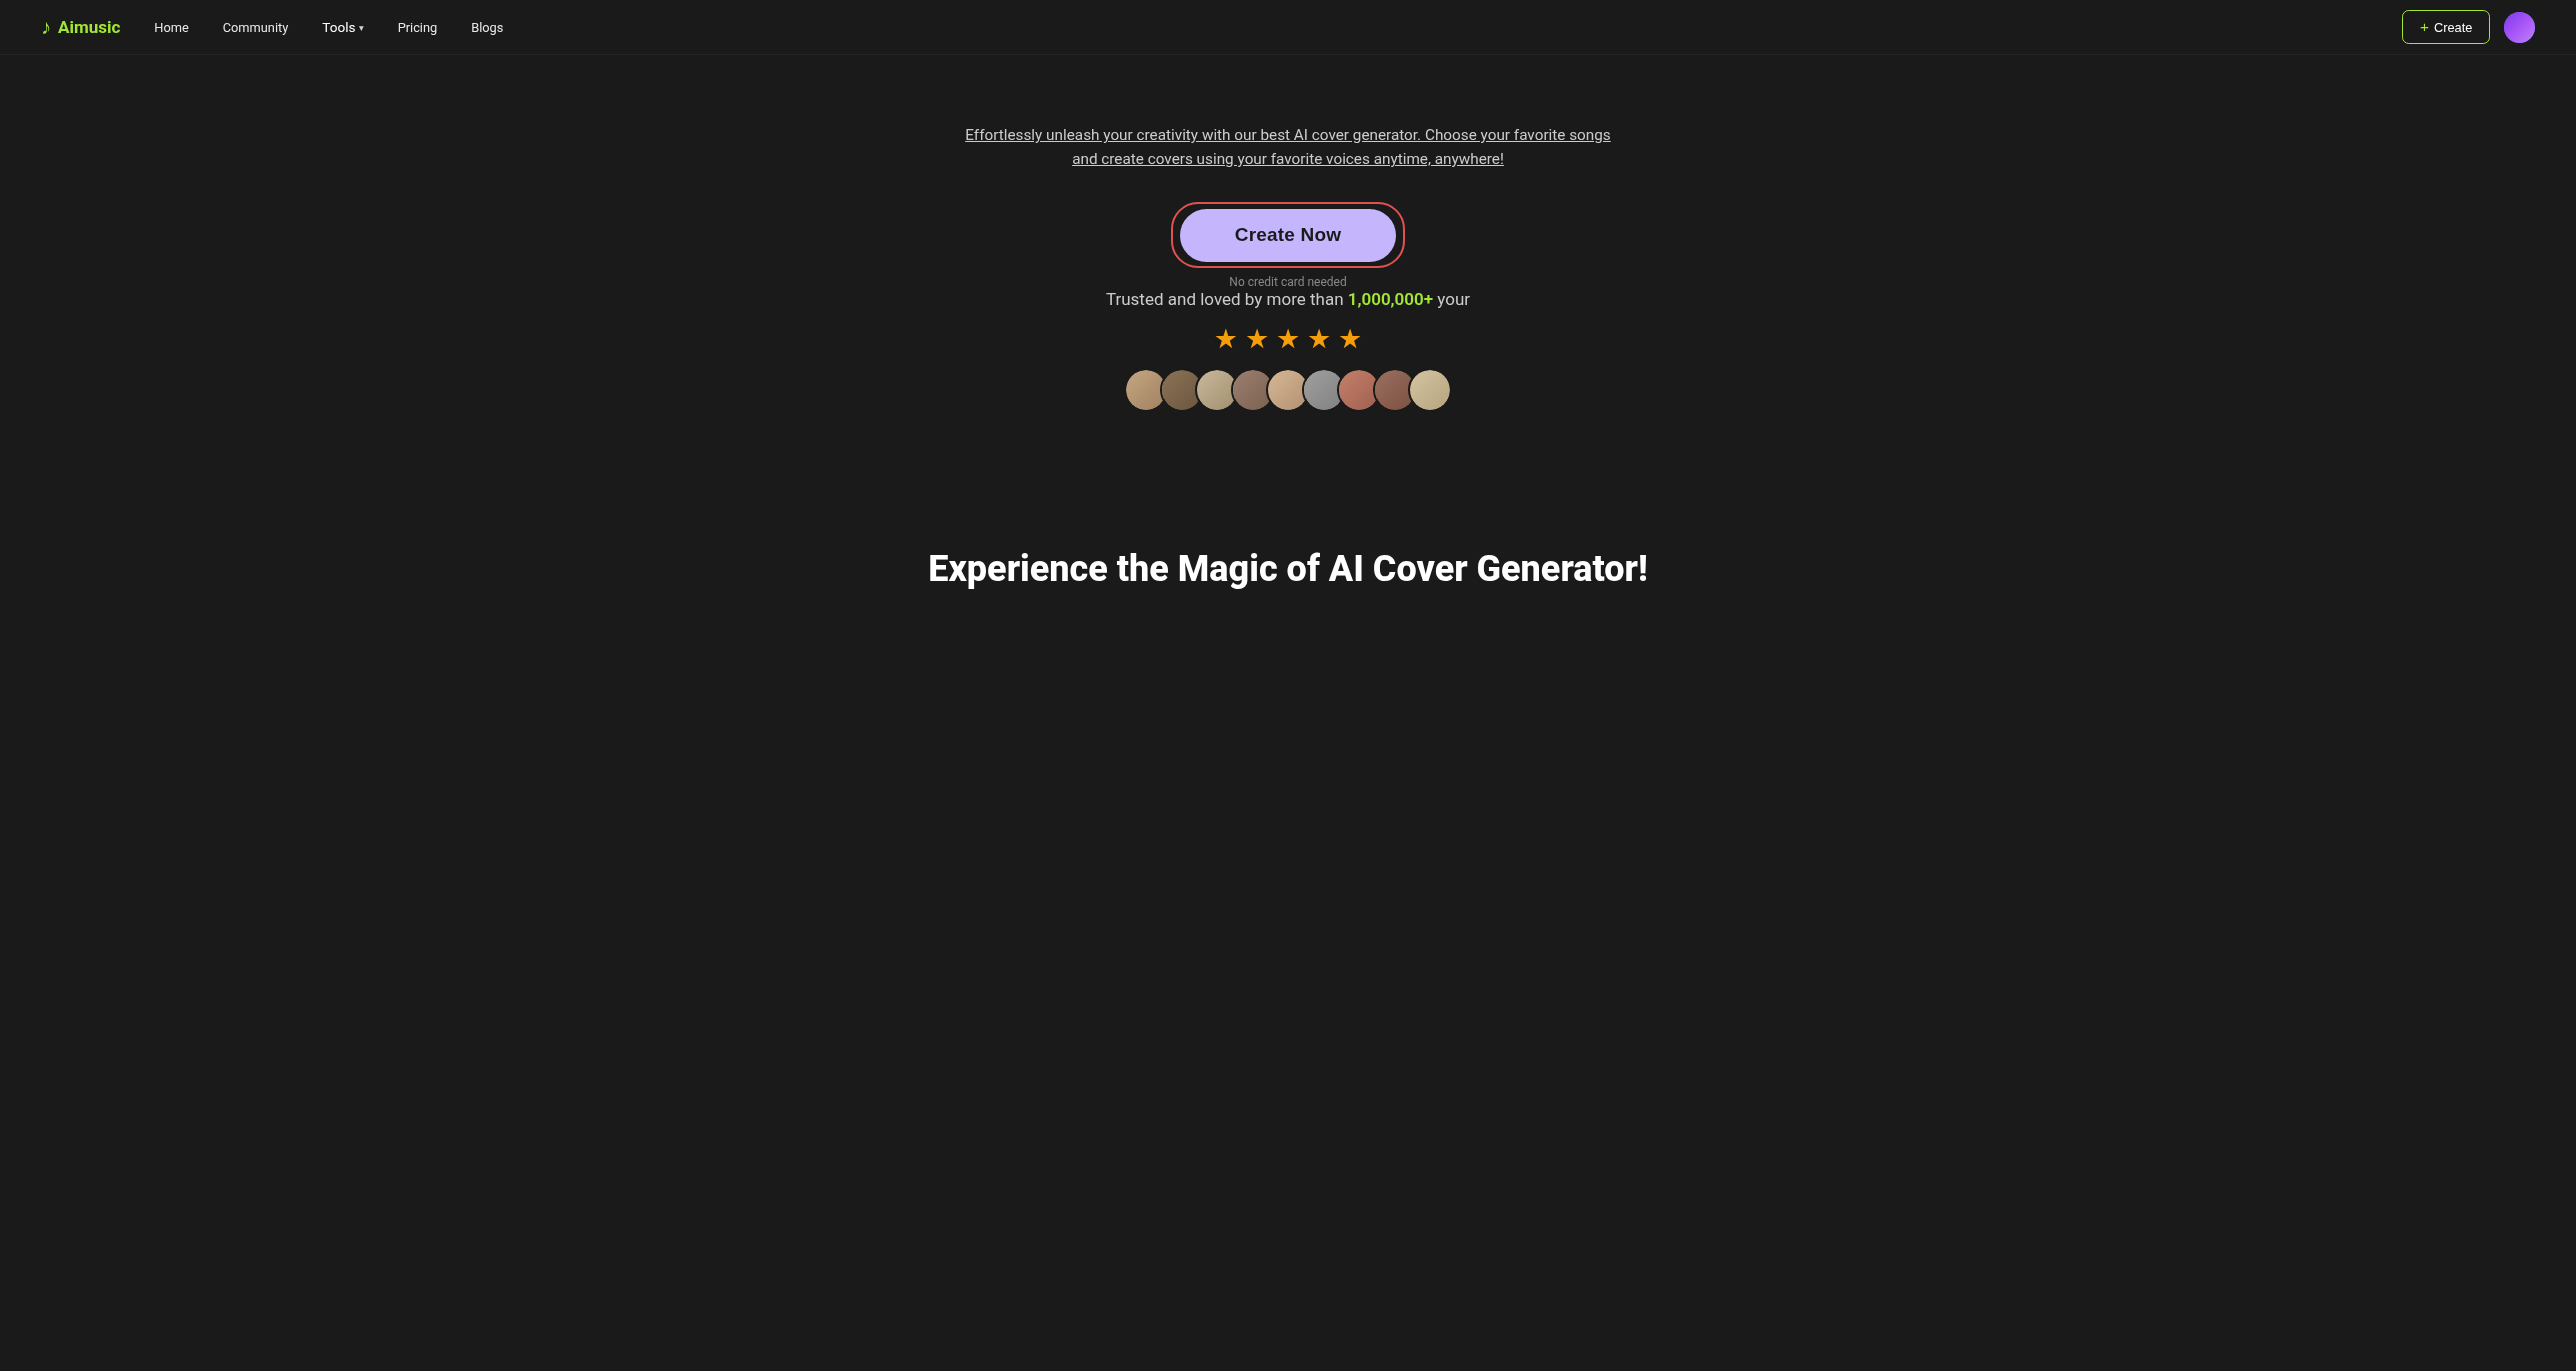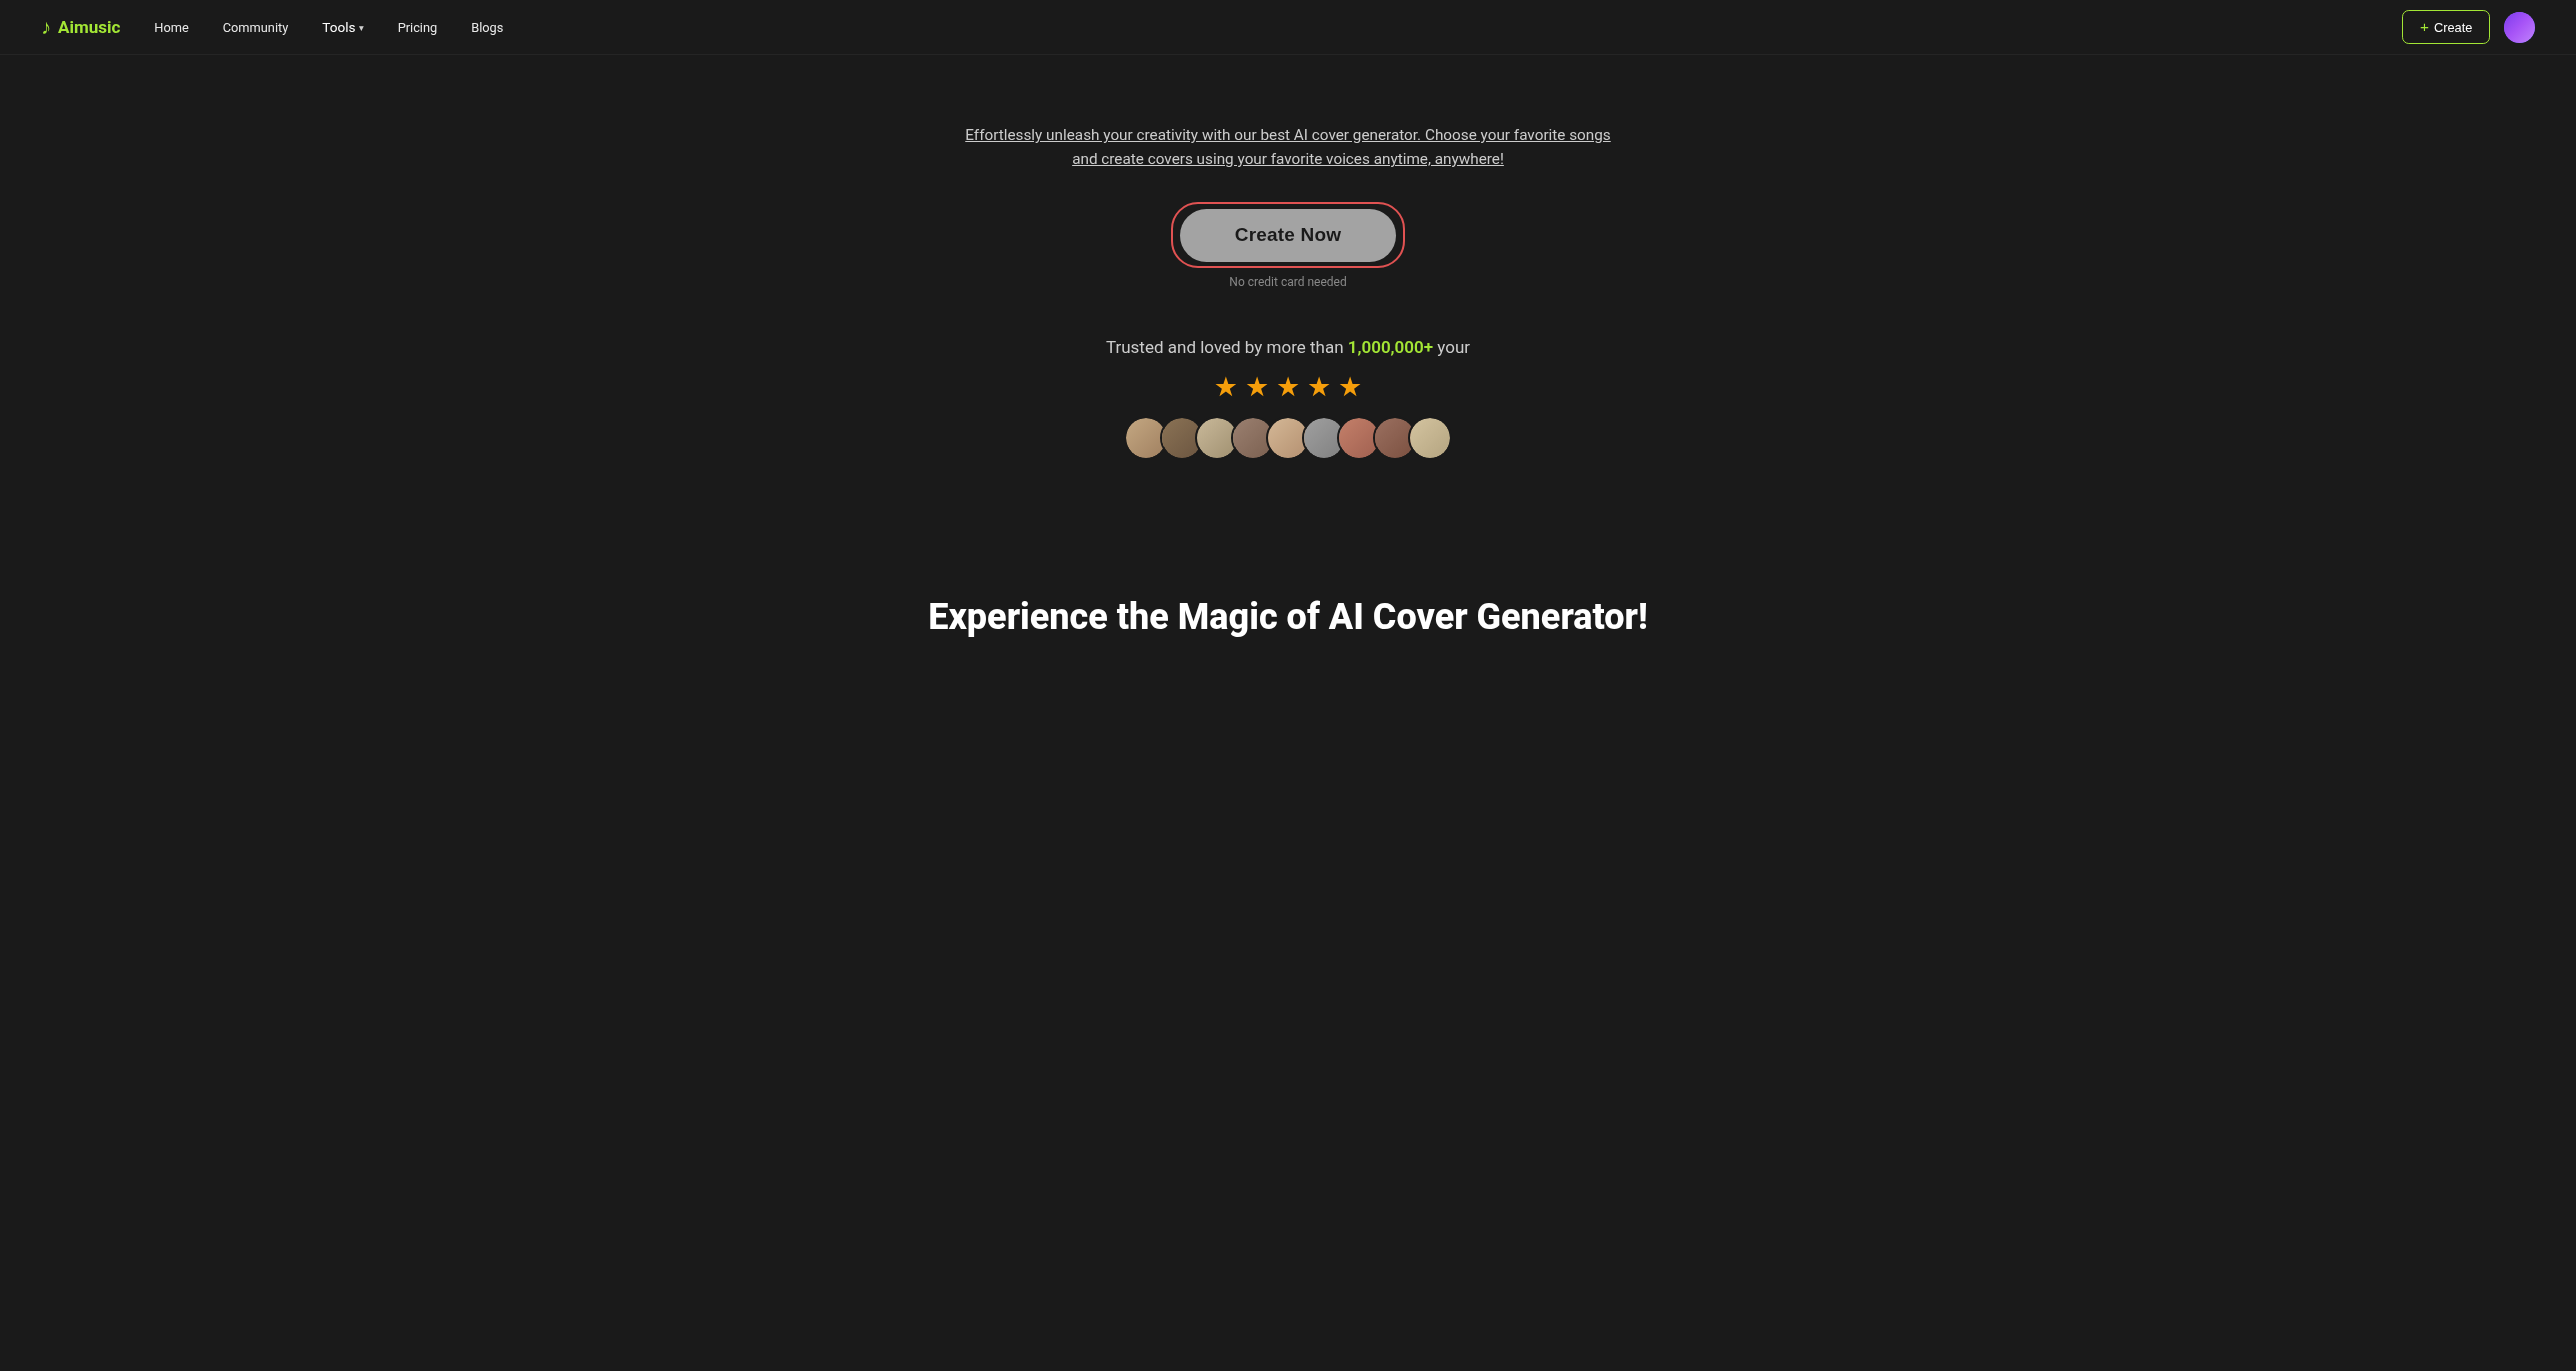--- a/index.html
+++ b/index.html
@@ -161,35 +161,34 @@
 
     .create-now-highlight {
       position: absolute;
       inset: -6.8px -8.5px;
       border: 2.1px solid #e05252;
       border-radius: 27px;
       pointer-events: none;
     }
 
     .create-now-btn {
-      background: #a3a3a3;
+      background: #c4b5fd;
       color: #1a1a1a;
       border: none;
       padding: 15.3px 55px;
       border-radius: 43px;
       font-size: 19px;
       font-weight: 700;
       cursor: pointer;
       letter-spacing: 0.01em;
     }
 
     .no-credit {
       font-size: 12px;
       color: #888888;
-      margin-bottom: 48px;
       text-align: right;
     }
 
     
     .trust-section {
       display: flex;
       flex-direction: column;
       align-items: center;
       gap: 13.6px;
       margin-bottom: 51px;

